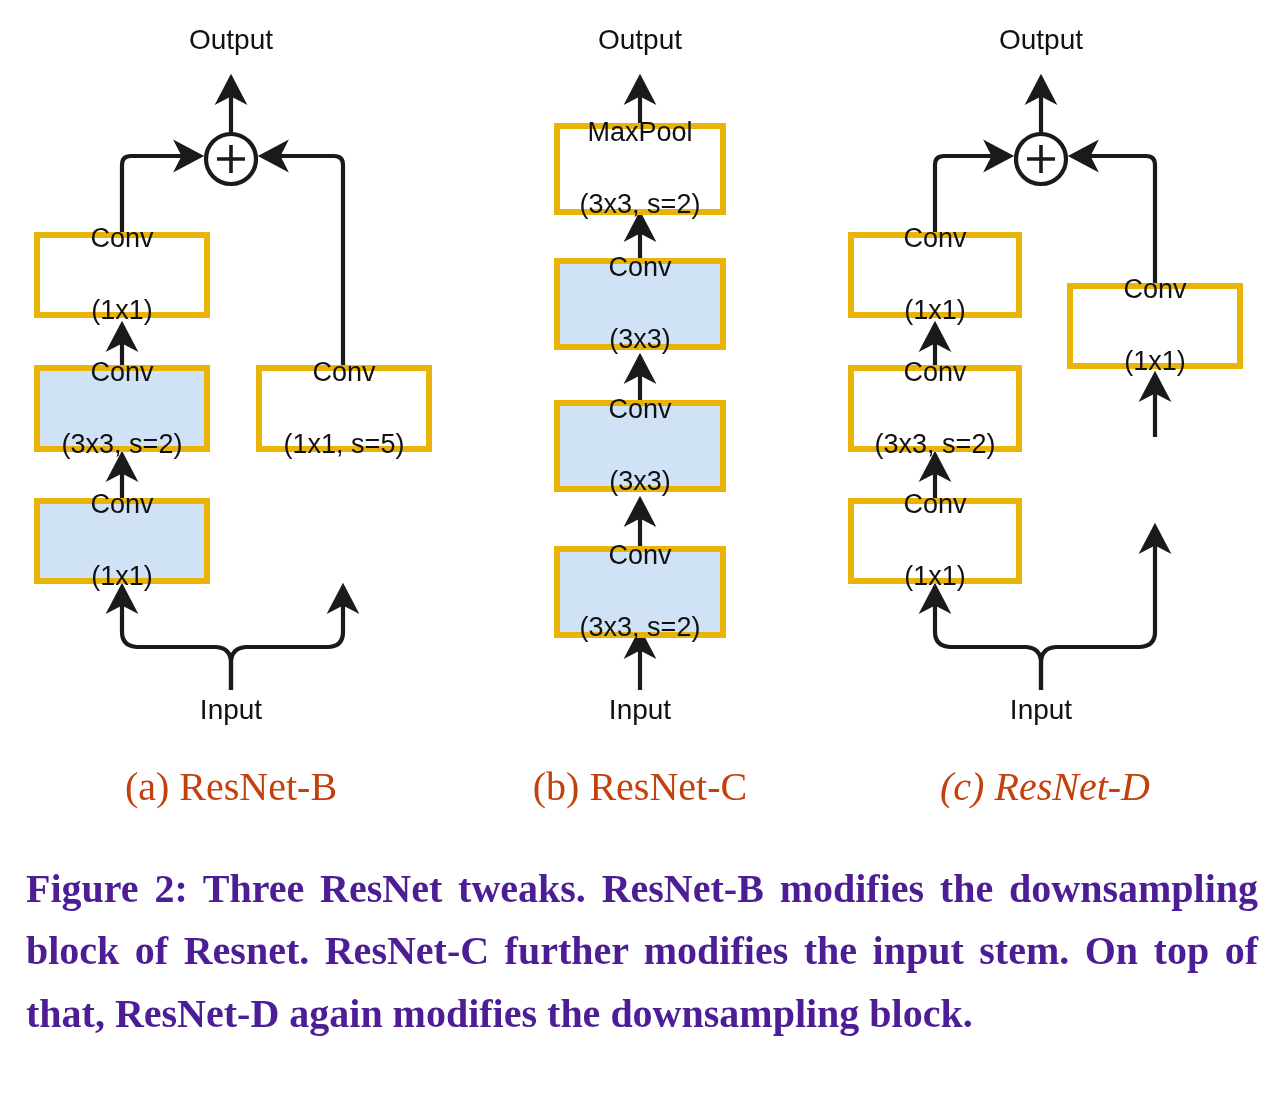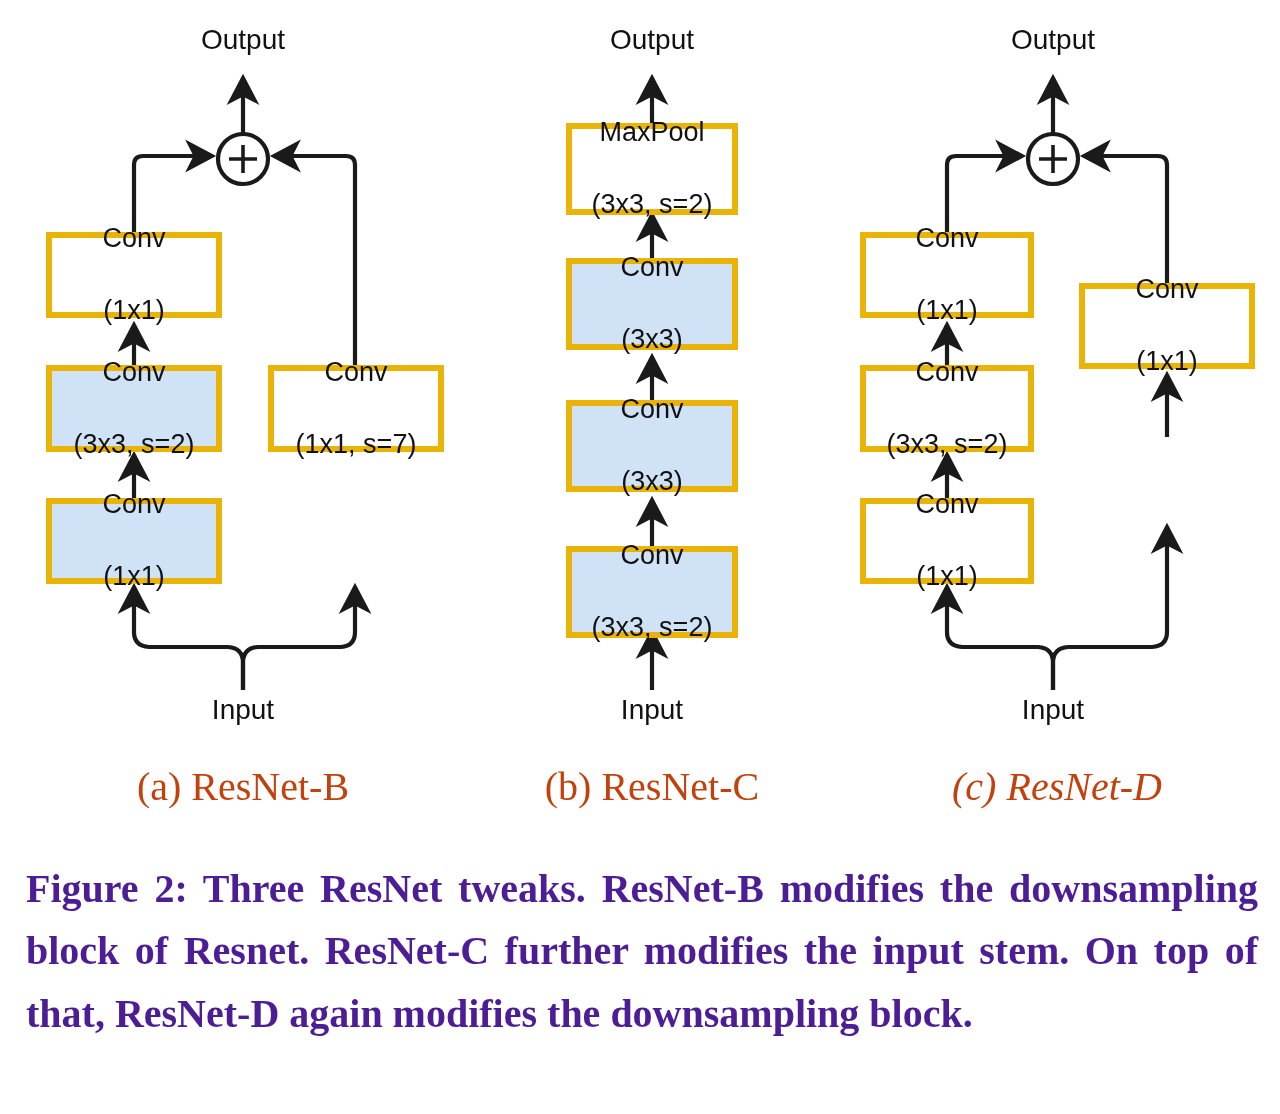--- a/index.html
+++ b/index.html
@@ -12,21 +12,21 @@
     width: 1280px;
     height: 1114px;
     background: #ffffff;
     overflow: hidden;
     font-family: "Liberation Sans", sans-serif;
   }
 
   
   #diagram {
     position: absolute;
-    left: 12px; top: 0;
+    left: 0; top: 0;
     width: 1120px;
     height: 820px;
     padding-left: 6px;
   }
   #diagram svg {
     position: absolute;
     left: 0; top: 0;
     width: 1280px;
     height: 820px;
   }
@@ -162,21 +162,21 @@
       <span class="l2">(3x3, s=2)</span>
     </div>
 
     <div class="node blue" style="left:34px; top:498px; width:176px; height:86px;">
       <span class="l1">Conv</span>
       <span class="l2">(1x1)</span>
     </div>
 
     <div class="node" style="left:256px; top:365px; width:176px; height:87px;">
       <span class="l1">Conv</span>
-      <span class="l2">(1x1, s=7)</span>
+      <span class="l2">(1x1, s=5)</span>
     </div>
 
     <div class="flabel" style="left:151px; top:694px; width:160px;">
       <span>Input</span>
     </div>
 
     <div class="panel-caption" style="left:111px; top:763px; width:240px;">
       <span>(a) ResNet-B</span>
     </div>
 

